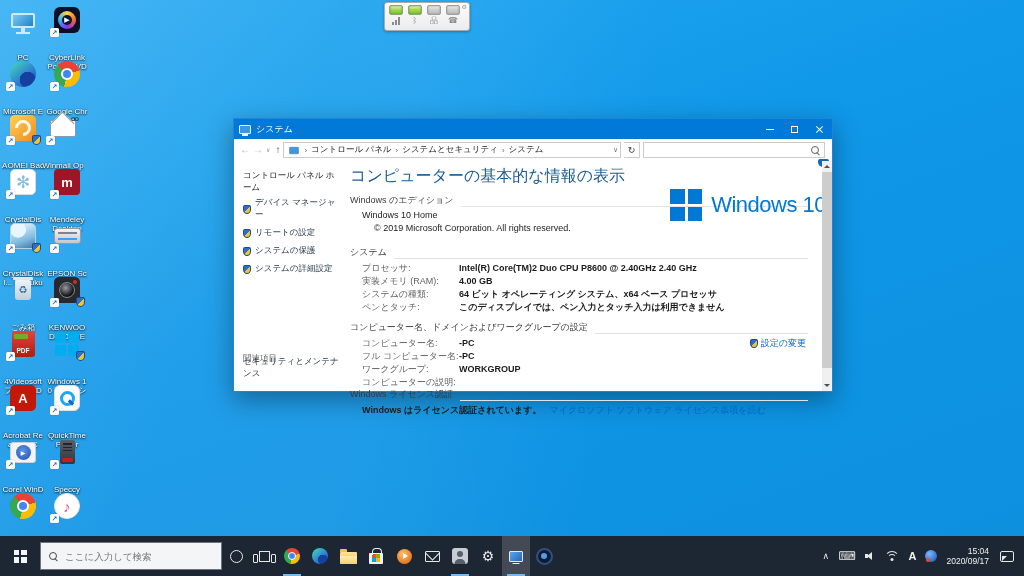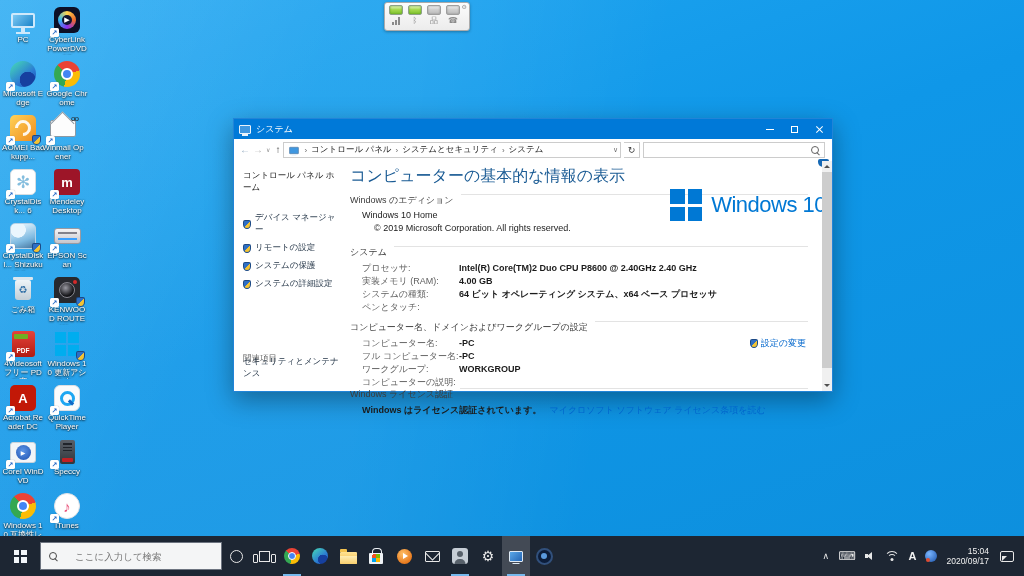--- a/index.html
+++ b/index.html
@@ -7,21 +7,21 @@
   #screen { position:relative; width:1024px; height:576px;
     background:
       linear-gradient(115deg, rgba(255,255,255,.10) 0%, rgba(255,255,255,0) 28%),
       linear-gradient(100deg, rgba(255,255,255,.07) 38%, rgba(255,255,255,0) 60%),
       linear-gradient(160deg,#23a8f2 0%,#0f97e8 45%,#0d8fdd 100%);
   }
   
   #dicons { position:absolute; left:2px; top:6px; width:90px; height:540px; }
   .dcell { position:absolute; width:42px; text-align:center; cursor:default; }
   .dic { position:relative; width:28px; height:28px; margin:0 auto; display:flex; align-items:center; justify-content:center; }
-  .dlabel { margin-top:2px; font-size:8px; line-height:1.12; color:#fff; text-shadow:0 1px 2px rgba(0,0,0,.85),0 0 2px rgba(0,0,0,.6); max-height:19px; overflow:hidden; word-break:break-all; }
+  .dlabel { margin-top:20px; font-size:8px; line-height:1.12; color:#fff; text-shadow:0 1px 2px rgba(0,0,0,.85),0 0 2px rgba(0,0,0,.6); max-height:19px; overflow:hidden; word-break:break-all; }
   .sc { position:absolute; left:-3px; bottom:-3px; width:9px; height:9px; background:#fff; border-radius:1.5px; box-shadow:0 0 1px rgba(0,0,0,.4); color:#1b62c4; font-size:7px; line-height:9px; text-align:center; font-weight:bold; }
   .shb { position:absolute; right:-4px; bottom:-3px; width:9px; height:10px; background:linear-gradient(135deg,#2f6fc4 50%,#f3c332 50%); border:1px solid #1c4a86; border-radius:2px 2px 50% 50%; }
   
   .ic-pc { position:relative; width:24px; height:15px; border:2px solid #cfe9fb; border-radius:2px; background:linear-gradient(135deg,#7cc9f4,#1b84c9); }
   .ic-pc::before { content:""; position:absolute; left:50%; bottom:-6px; transform:translateX(-50%); width:4px; height:4px; background:#cfe9fb; }
   .ic-pc::after { content:""; position:absolute; left:50%; bottom:-8px; transform:translateX(-50%); width:14px; height:2px; background:#cfe9fb; }
   .pdk { width:26px; height:26px; border-radius:6px; background:#0c1026; display:flex; align-items:center; justify-content:center; position:relative; }
   .pdk::before { content:""; position:absolute; inset:4px; border-radius:50%; background:conic-gradient(#ffd34d,#f06a2d,#8a2ff0,#2db6f0,#ffd34d); }
   .pdk::after { content:""; position:absolute; inset:8px; border-radius:50%; background:#101430; }
   .pdk span { position:relative; z-index:2; color:#fff; font-size:7px; }
@@ -93,30 +93,30 @@
   .addr .chev { margin-left:auto; color:#707070; font-size:7px; }
   .refr { width:16px; height:16px; border:1px solid #cccccc; border-left:none; display:flex; align-items:center; justify-content:center; color:#404040; font-size:9px; }
   .wsearch { width:182px; height:16px; border:1px solid #cccccc; display:flex; align-items:center; padding:0 4px; }
   .wsearch input { flex:1; border:none; outline:none; font-size:8.5px; min-width:0; }
   .mag { position:relative; width:9px; height:9px; flex:none; }
   .mag::before { content:""; position:absolute; left:0; top:0; width:6px; height:6px; border:1.2px solid #636363; border-radius:50%; }
   .mag::after { content:""; position:absolute; left:6px; top:6px; width:3.5px; height:1.2px; background:#636363; transform:rotate(45deg); transform-origin:0 0; }
   #winbody { position:relative; display:flex; height:230px; }
   
   #sidebar { position:relative; width:113px; flex:none; padding:9px 6px 0 9px; }
-  .sb-home { font-size:8.5px; color:#1b1b1b; margin-bottom:18px; }
+  .sb-home { font-size:8.5px; color:#1b1b1b; margin-bottom:3px; }
   .sb-item { display:flex; align-items:center; gap:4px; margin-bottom:6px; cursor:pointer; }
   .sb-item span.txt { font-size:8.5px; color:#253648; }
   .shd { width:8px; height:9px; background:linear-gradient(135deg,#2f6fc4 50%,#f3c332 50%); border:1px solid #1c4a86; border-radius:2px 2px 50% 50%; flex:none; }
   .sb-rel { position:absolute; left:9px; bottom:26px; font-size:8.5px; color:#5f5f5f; }
   .sb-rel-link { position:absolute; left:9px; bottom:11px; font-size:8.5px; color:#253648; cursor:pointer; }
   
   #main { position:relative; flex:1; padding:5px 24px 0 3px; }
   #pagetitle { font-size:16px; color:#1a5b94; }
-  .sec-h { display:flex; align-items:flex-start; font-size:9px; color:#3b3b3b; }
+  .sec-h { display:flex; align-items:flex-end; font-size:9px; color:#3b3b3b; }
   .sec-h .rule { flex:1; border-top:1px solid #e3e3e3; margin-left:7px; }
   .ln { font-size:9px; color:#1b1b1b; line-height:12px; }
   .ind1 { margin-left:12px; } .ind2 { margin-left:24px; }
   .row { display:flex; font-size:9px; line-height:12px; margin-top:1px; }
   .row .lbl { width:97px; flex:none; color:#5f5f5f; margin-left:12px; }
   .row .val { color:#1b1b1b;font-weight:bold; }
   .alink { color:#0066cc; cursor:pointer; }
   #winlogo { position:absolute; right:6px; top:28px; display:flex; align-items:center; gap:9px; }
   #winflag { width:32px; height:32px; display:grid; grid-template:1fr 1fr / 1fr 1fr; gap:3px; }
   #winflag i { background:#0078d4; }
@@ -128,21 +128,21 @@
   .sarrow { position:absolute; left:0; width:10px; height:11px; display:flex; align-items:center; justify-content:center; }
   .sarrow i { border:3px solid transparent; display:block; }
   .sarrow.up { top:0; } .sarrow.up i { border-bottom-color:#505050; margin-top:-3px; }
   .sarrow.dn { bottom:0; } .sarrow.dn i { border-top-color:#505050; margin-bottom:-3px; }
   #sthumb { position:absolute; left:0; top:11px; width:10px; height:196px; background:#cdcdcd; }
   
   #taskbar { position:absolute; left:0; bottom:0; width:1024px; height:40px; background:#1d2633; display:flex; align-items:stretch; }
   #startbtn { width:40px; display:flex; align-items:center; justify-content:center; }
   .winflag-sm { width:13px; height:13px; display:grid; grid-template:1fr 1fr/1fr 1fr; gap:1.5px; }
   .winflag-sm i { background:#f2f6fa; }
-  #tsearch { width:182px; margin:6px 0; background:#f4f5f6; border:1px solid #6d7480; display:flex; align-items:center; padding:0 8px; gap:17px; }
+  #tsearch { width:182px; margin:6px 0; background:#f4f5f6; border:1px solid #6d7480; display:flex; align-items:center; padding:0 8px; gap:7px; }
   #tsearch .mag::before { border-color:#4a4a4a; } #tsearch .mag::after { background:#4a4a4a; }
   #tsearch input { flex:1; border:none; outline:none; background:transparent; font-size:9.5px; color:#333; min-width:0; }
   .tbtn { width:28px; display:flex; align-items:center; justify-content:center; position:relative; }
   .tbtn.running::after { content:""; position:absolute; left:5px; right:5px; bottom:0; height:2px; background:#76b9ed; }
   .tbtn.active { background:rgba(255,255,255,.17); }
   .cortana { width:13px; height:13px; border:1.5px solid #e8e8e8; border-radius:50%; }
   .tview { position:relative; width:11px; height:11px; border:1.5px solid #e8e8e8; }
   .tview::before,.tview::after { content:""; position:absolute; top:2px; width:3px; height:7px; border:1px solid #e8e8e8; border-radius:1px; }
   .tview::before { left:-7px; } .tview::after { right:-7px; }
   .fold { position:relative; width:17px; height:12px; background:linear-gradient(#ffe294,#f3b83f); border-radius:1px; margin-top:3px; }
@@ -461,20 +461,21 @@
         <div class="row">
           <span class="lbl">実装メモリ (RAM):</span>
             <span class="val">4.00 GB</span>
         </div>
         <div class="row">
           <span class="lbl">システムの種類:</span>
             <span class="val">64 ビット オペレーティング システム、x64 ベース プロセッサ</span>
         </div>
         <div class="row">
           <span class="lbl">ペンとタッチ:</span>
+            <span class="val">このディスプレイでは、ペン入力とタッチ入力は利用できません</span>
         </div>
         <div style="position:relative">
           <div class="sec-h" style="margin-top:8px">
             <span>コンピューター名、ドメインおよびワークグループの設定</span>
               <span class="rule"></span>
           </div>
           <div class="row" style="margin-top:3px">
             <span class="lbl">コンピューター名:</span>
               <span class="val">-PC</span>
           </div>

